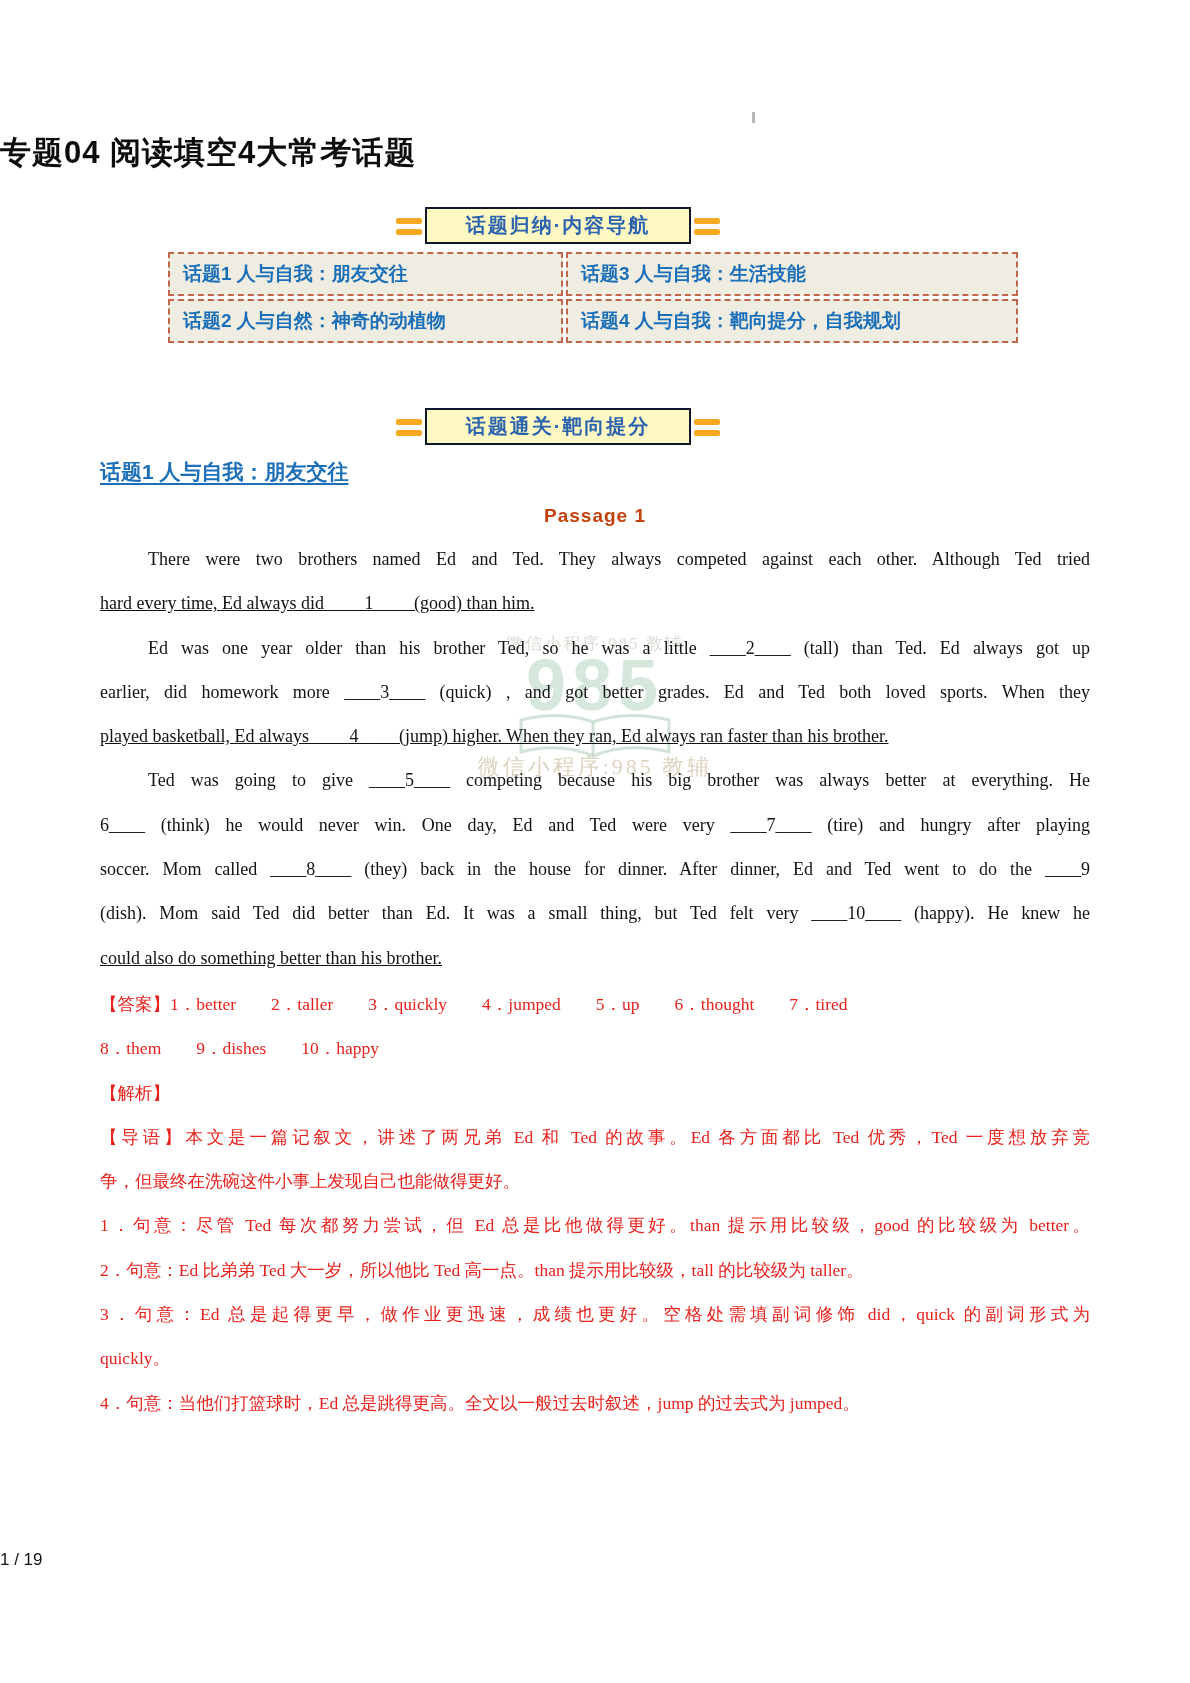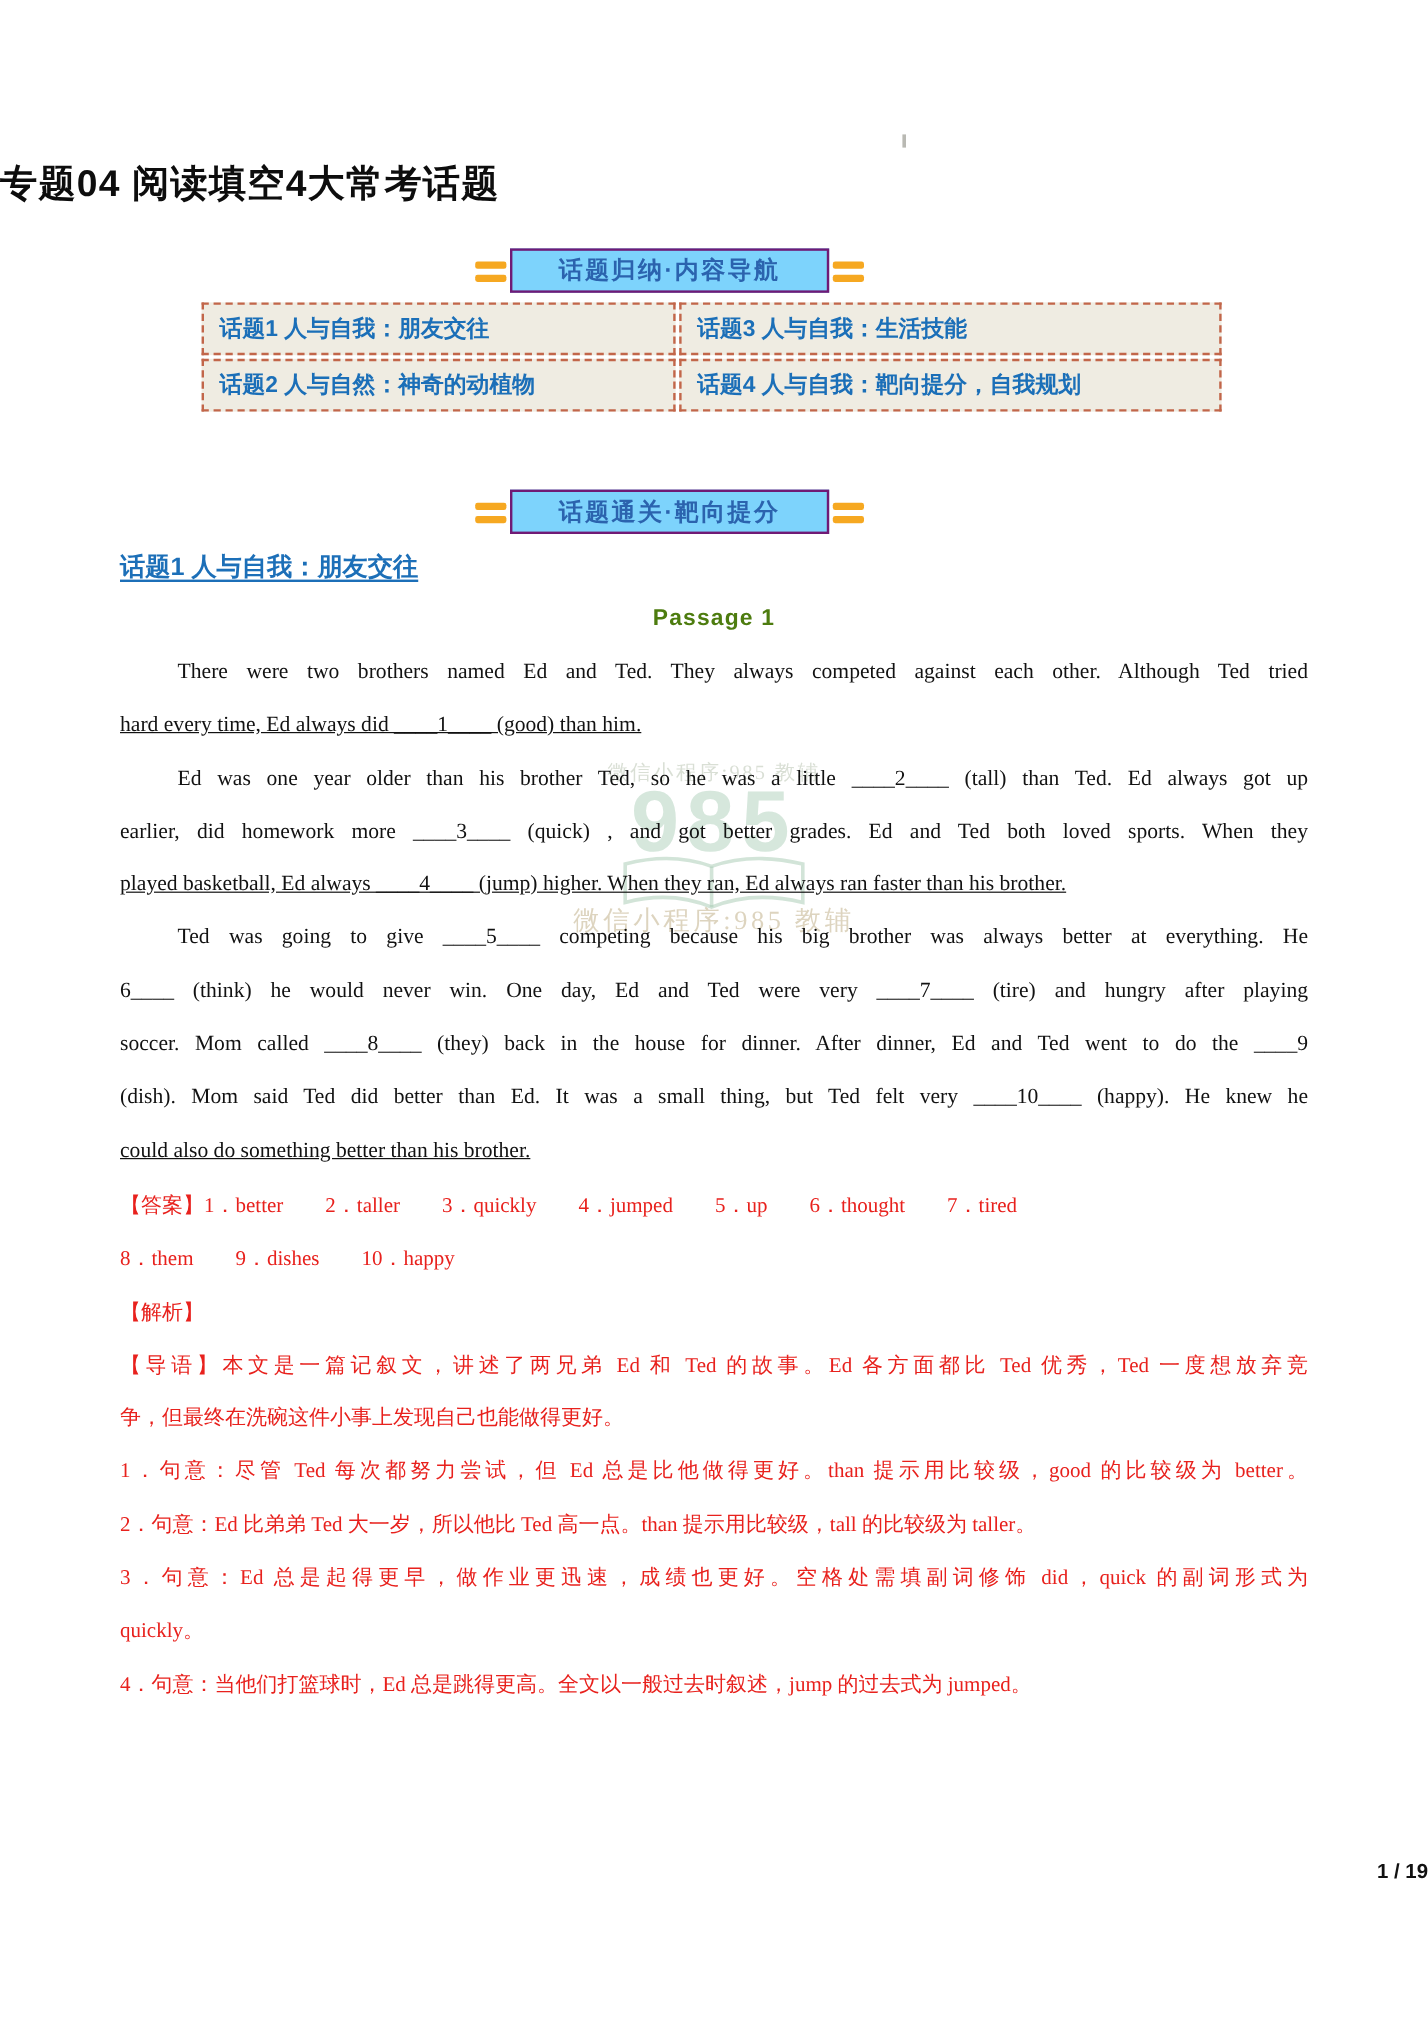--- a/index.html
+++ b/index.html
@@ -12,21 +12,21 @@
   
   .artifact{position:absolute;left:752px;top:112px;width:3px;height:11px;background:#b9b9b3;}
 
   
   .doc-title{position:absolute;left:0;top:132px;width:100%;margin:0;text-align:left;
              font-family:"Liberation Sans",sans-serif;font-weight:bold;font-size:31px;
              letter-spacing:1px;color:#0d0d0d;}
 
   
   .banner{position:absolute;left:425px;width:266px;height:37px;}
-  .banner-box{position:absolute;left:0;top:0;right:0;bottom:0;border:2px solid #701a75;background:#7dd3fc;
+  .banner-box{position:absolute;left:0;top:0;right:0;bottom:0;border:2px solid #0f172a;background:#fef9c3;
               display:flex;align-items:center;justify-content:center;}
   .banner-label{font-family:"Liberation Sans",sans-serif;font-weight:bold;font-size:20px;
                 color:#2b63ae;letter-spacing:2px;white-space:nowrap;}
   .dbar{position:absolute;top:50%;width:26px;height:17px;margin-top:-8px;display:flex;
         flex-direction:column;justify-content:space-between;}
   .dbar i{display:block;height:6px;border-radius:2px;background:#f6a821;}
   .dbar.left{left:-29px;}
   .dbar.right{right:-29px;}
 
   
@@ -37,37 +37,37 @@
   .topic-cell span{font-family:"Liberation Sans",sans-serif;font-weight:bold;font-size:19px;
                    color:#1b6fb8;white-space:nowrap;}
 
   
   .section-heading{position:absolute;left:100px;top:458px;font-family:"Liberation Sans",sans-serif;
                    font-weight:bold;font-size:21px;color:#1c6fb8;text-decoration:underline;
                    text-underline-offset:4px;}
 
   .passage-title{position:absolute;left:0;top:505px;width:100%;text-align:center;
                  font-family:"Liberation Sans",sans-serif;font-weight:bold;font-size:19px;
-                 color:#4d7c0f;letter-spacing:1px;}
+                 color:#c2410c;letter-spacing:1px;}
 
   
   .passage{position:absolute;left:100px;top:537px;width:990px;font-size:18px;color:#121212;}
   .pline{line-height:44.3px;height:44.3px;text-align:justify;text-align-last:justify;
          white-space:normal;overflow:visible;}
   .pline.end{text-align-last:left;text-decoration:underline;}
   .pline.indent{text-indent:48px;}
 
   
   .analysis{position:absolute;left:100px;top:982px;width:990px;font-size:17.5px;color:#e8211d;}
   .aline{line-height:44.3px;height:44.3px;white-space:pre-wrap;text-align:left;}
   .aline.just{text-align:justify;text-align-last:justify;}
 
   
-  .page-number{position:absolute;left:0;top:1550px;width:100%;text-align:right;
-               font-family:"Liberation Sans",sans-serif;font-weight:bold;font-size:17px;color:#111;}
+  .page-number{position:absolute;left:0;top:1550px;width:100%;text-align:left;
+               font-family:"Liberation Sans",sans-serif;font-weight:normal;font-size:17px;color:#111;}
 
   
   .wm-ghost{position:absolute;left:0;top:632px;width:100%;text-align:center;font-size:17px;
             color:rgba(160,175,150,0.40);letter-spacing:2px;}
   .wm-big{position:absolute;left:0;top:646px;width:100%;text-align:center;
           font-family:"Liberation Sans",sans-serif;font-weight:bold;font-size:72px;
           color:rgba(165,202,178,0.45);letter-spacing:6px;line-height:78px;}
   .wm-book{position:absolute;left:515px;top:712px;width:160px;height:52px;}
   .wm-caption{position:absolute;left:0;top:752px;width:100%;text-align:center;font-size:22px;
               color:rgba(198,184,148,0.60);letter-spacing:3px;}

